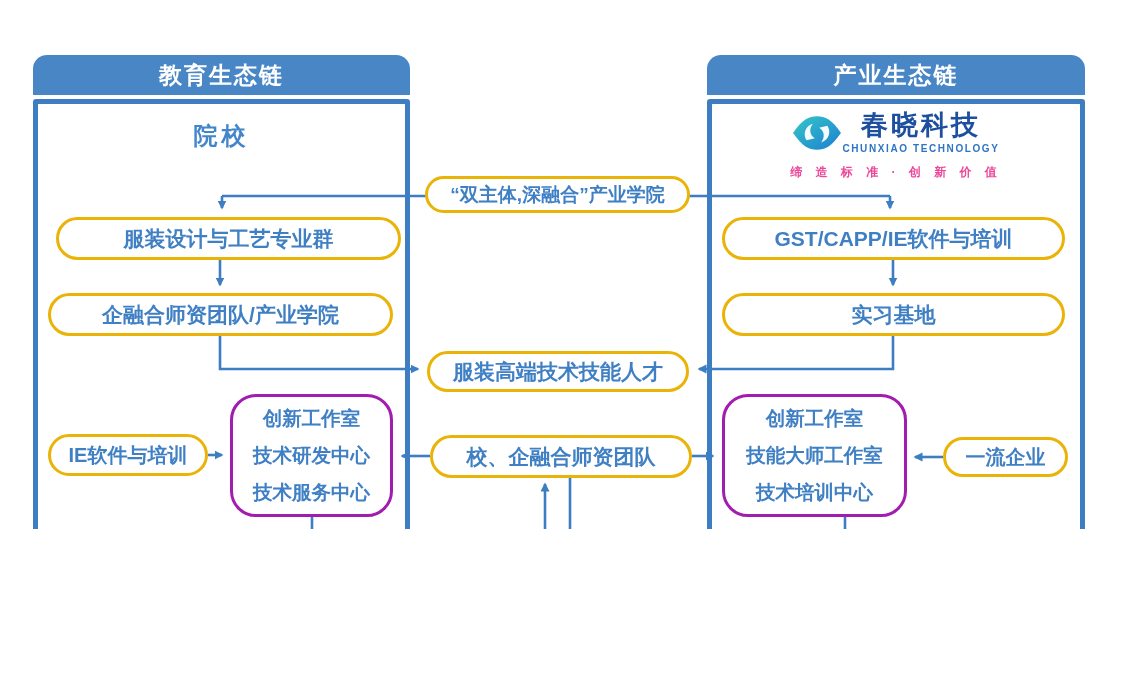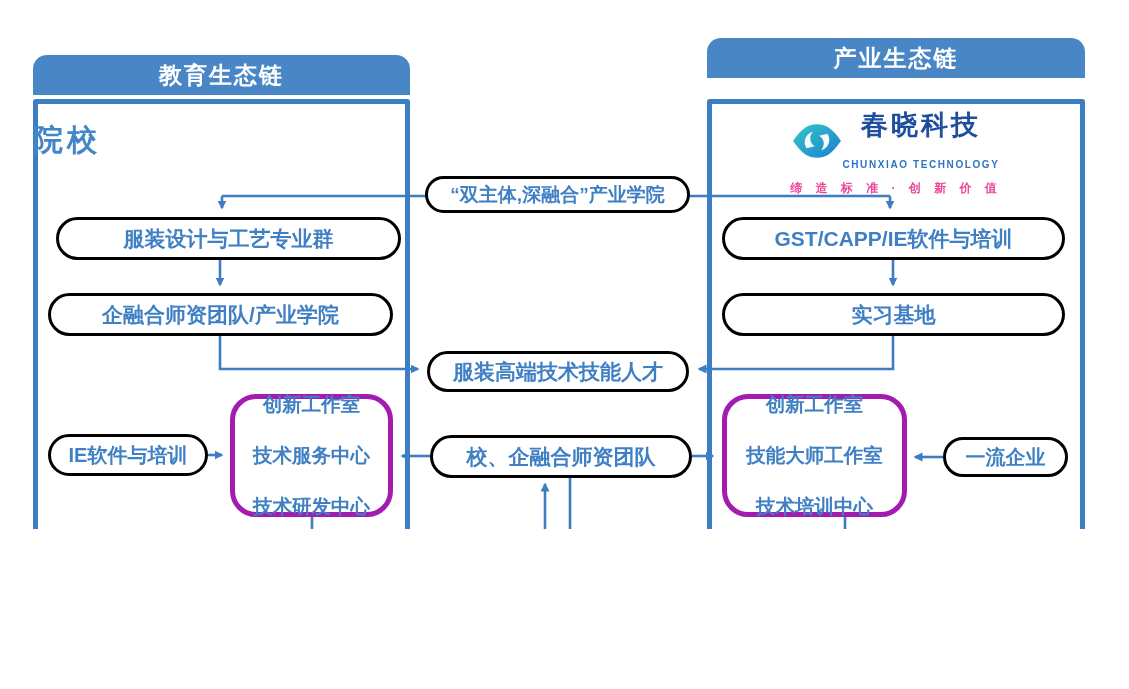--- a/index.html
+++ b/index.html
@@ -11,54 +11,54 @@
     position:absolute; display:flex; align-items:center; justify-content:center;
     background:#4886c5; color:#ffffff; font-weight:bold; font-size:23px;
     letter-spacing:2px; border-radius:14px 14px 0 0; box-sizing:border-box;
   }
   .panelbody {
     position:absolute; background:#ffffff; border:5px solid #3d7dc2;
     border-radius:3px 3px 20px 20px; box-sizing:border-box;
   }
   .wires { position:absolute; left:0; top:0; }
   .pill {
-    position:absolute; background:#ffffff; border:3px solid #000000; border-radius:999px;
+    position:absolute; background:#ffffff; border:3px solid #eab308; border-radius:999px;
     display:flex; align-items:center; justify-content:center;
     color:#3f7fc4; font-weight:bold; box-sizing:border-box; white-space:nowrap;
   }
   .f21 { font-size:21px; }
   .f20 { font-size:20px; }
   .f19 { font-size:19px; }
   .rbox {
-    position:absolute; background:#ffffff; border:5px solid #a21caf; border-radius:26px;
-    display:flex; flex-direction:column; align-items:center; justify-content:center; gap:24px;
+    position:absolute; background:#ffffff; border:3px solid #a21caf; border-radius:26px;
+    display:flex; flex-direction:column; align-items:center; justify-content:center; gap:10px;
     color:#3f7fc4; font-weight:bold; font-size:19.5px; box-sizing:border-box; white-space:nowrap;
   }
   .big-title {
-    position:absolute; color:#4285ca; font-weight:bold; font-size:30px;
-    text-align:left; letter-spacing:4px;
+    position:absolute; color:#4285ca; font-weight:bold; font-size:24px;
+    text-align:center; letter-spacing:4px;
   }
   .logo-wrap { position:absolute; display:flex; flex-direction:column; align-items:center; }
   .logo-row { display:flex; align-items:center; }
   .logo-col { display:flex; flex-direction:column; align-items:center; }
   .logo-name { font-size:27px; font-weight:bold; color:#1d4f9e; letter-spacing:3px; line-height:1; }
-  .logo-sub { font-size:10px; font-weight:bold; color:#2d74c4; letter-spacing:1.6px; margin-top:20px; }
+  .logo-sub { font-size:10px; font-weight:bold; color:#2d74c4; letter-spacing:1.6px; margin-top:4px; }
   .logo-tagline { font-size:12px; font-weight:bold; color:#ec4899; letter-spacing:5px; margin-top:10px; }
 </style>
 </head>
 <body>
 
 <div class="canvas">
 
   <div class="hdr" style="left:33px; top:55px; width:377px; height:40px;">
     <span>教育生态链</span>
   </div>
   <div class="panelbody" style="left:33px; top:99px; width:377px; height:451px;"></div>
 
-  <div class="hdr" style="left:707px; top:38px; width:378px; height:40px;">
+  <div class="hdr" style="left:707px; top:55px; width:378px; height:40px;">
     <span>产业生态链</span>
   </div>
   <div class="panelbody" style="left:707px; top:99px; width:378px; height:451px;"></div>
 
   <svg class="wires" width="1129" height="689" viewBox="0 0 1129 689">
     <defs>
       <marker id="ah" markerWidth="11" markerHeight="11" refX="7.5" refY="4.5" orient="auto" markerUnits="userSpaceOnUse">
         <path d="M0,0 L9,4.5 L0,9 Z" fill="#3d7dc2"></path>
       </marker>
     </defs>
@@ -85,22 +85,22 @@
 
   <div class="pill f21" style="left:56px; top:217px; width:345px; height:43px;">
     <span>服装设计与工艺专业群</span>
   </div>
   <div class="pill f21" style="left:48px; top:293px; width:345px; height:43px;">
     <span>企融合师资团队/产业学院</span>
   </div>
 
   <div class="rbox" style="left:230px; top:394px; width:163px; height:123px;">
     <span>创新工作室</span>
+    <span>技术研发中心</span>
     <span>技术服务中心</span>
-    <span>技术研发中心</span>
   </div>
 
   <div class="pill f20" style="left:48px; top:434px; width:160px; height:42px;">
     <span>IE软件与培训</span>
   </div>
 
   <div class="logo-wrap" style="left:707px; top:112px; width:378px;">
     <div class="logo-row">
       <svg width="50" height="36" viewBox="0 0 48 34">
         <defs>

